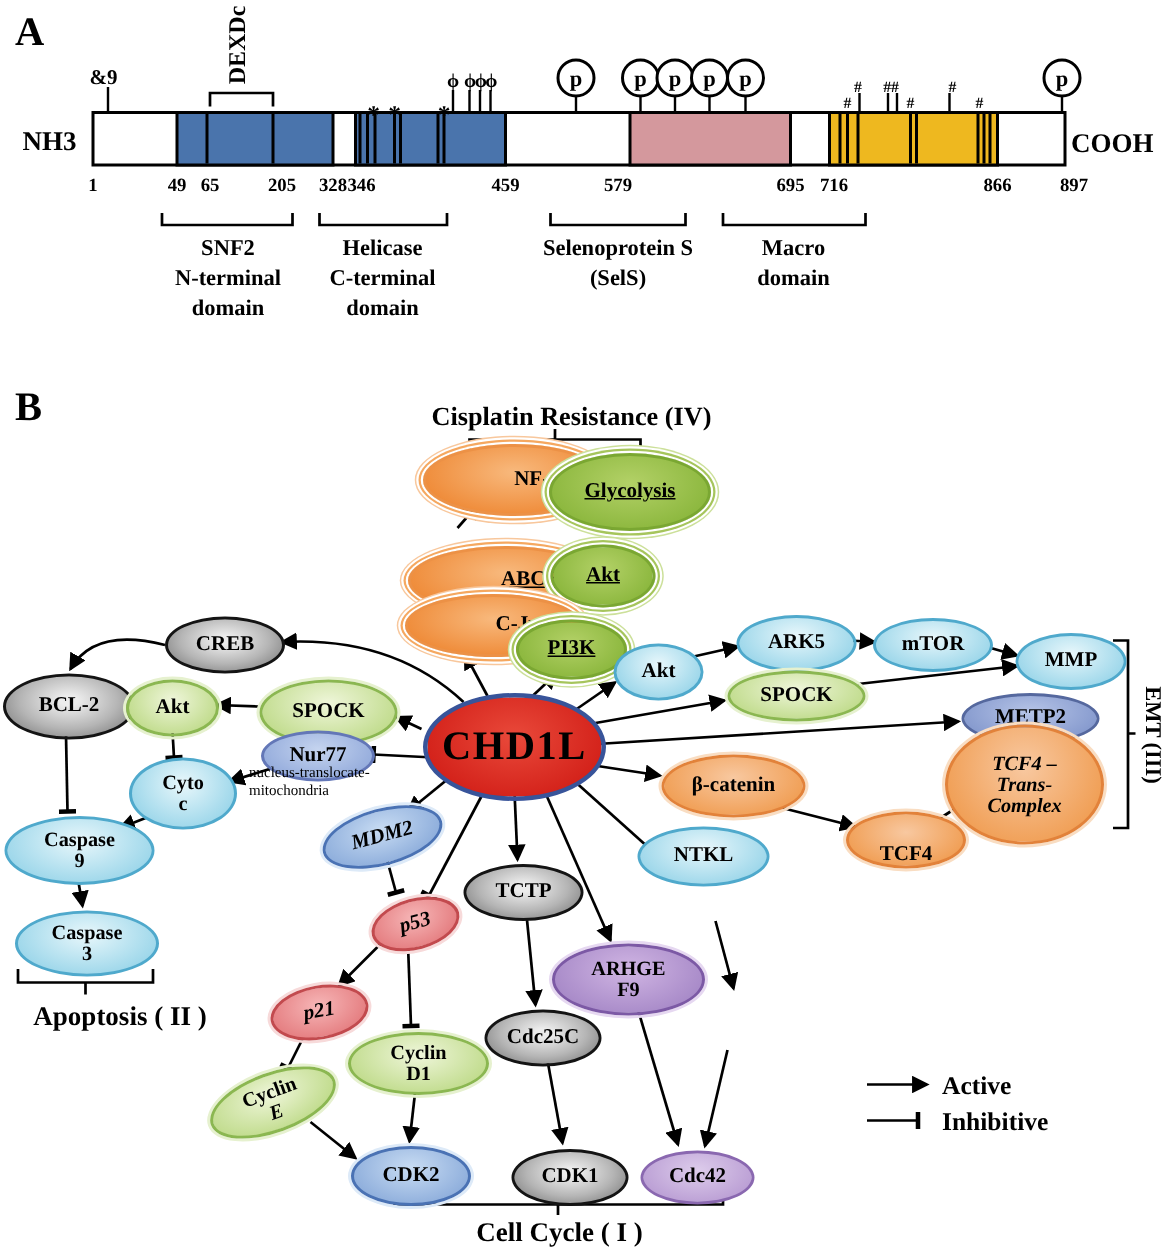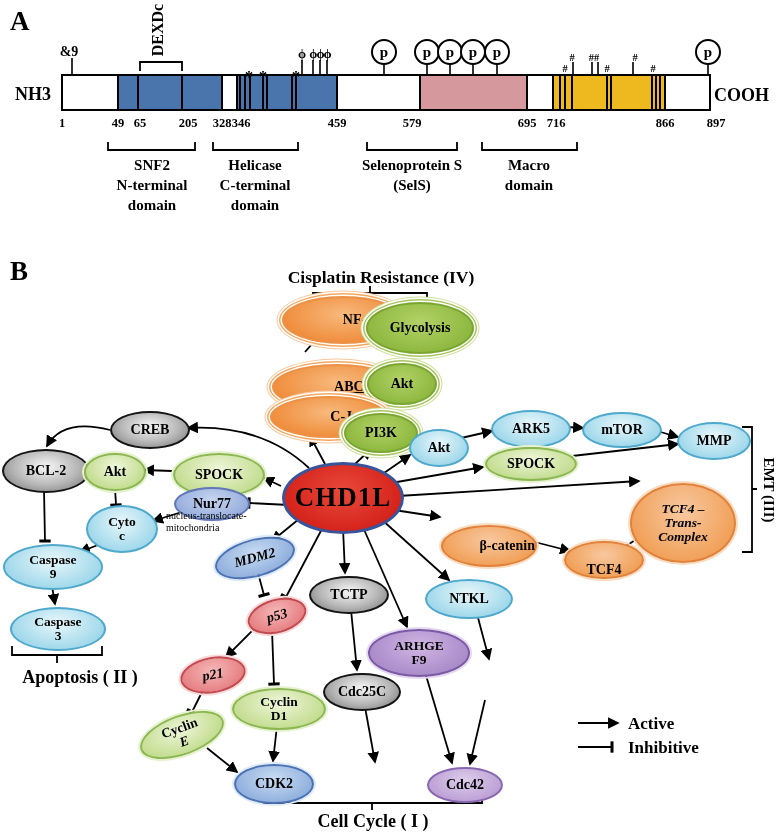--- a/index.html
+++ b/index.html
@@ -6,21 +6,21 @@
   #fig{position:relative;width:778px;height:834px;background:#fff;overflow:hidden;
        font-family:"Liberation Serif","DejaVu Serif",serif;}
   svg{position:absolute;left:0;top:0;z-index:1;}
   svg text{font-family:"Liberation Serif","DejaVu Serif",serif;font-weight:bold;fill:#000;}
   .node{position:absolute;z-index:2;border-radius:50%;display:flex;flex-direction:column;
         align-items:center;justify-content:center;text-align:center;font-weight:bold;
         font-size:14px;line-height:1.02;color:#000;}
   .orange-ring{background:radial-gradient(ellipse at 50% 38%,#f8b97d 0%,#ef8c3a 75%);
         border:2px solid #ec9146;box-shadow:0 0 0 1.5px #fff,0 0 0 3px #f5a860,0 0 0 4.5px #fff,0 0 0 5.5px #f8c79c;padding-left:40px;}
   .green-ring{background:radial-gradient(ellipse at 50% 38%,#b3d167 0%,#8ab63c 80%);
-        border:2px solid #7aa732;box-shadow:0 0 0 1.5px #fff,0 0 0 3px #a6c55c,0 0 0 4.5px #fff,0 0 0 5.5px #cce09a;}
+        border:2px solid #7aa732;box-shadow:0 0 0 1.5px #fff,0 0 0 3px #a6c55c,0 0 0 4.5px #fff,0 0 0 5.5px #cce09a;text-decoration:underline;}
   .orange-plain{background:radial-gradient(ellipse at 50% 35%,#f8c8a0 0%,#f09d52 80%);
         border:2px solid #e2823a;box-shadow:0 0 0 2px #f9ddc2;}
   .blue{background:radial-gradient(ellipse at 50% 35%,#e8f7fb 0%,#94d3e8 85%);
         border:2px solid #4fa9cc;box-shadow:0 0 0 2px #d6effif6;}
   .green-light{background:radial-gradient(ellipse at 50% 35%,#eff6da 0%,#bcd985 85%);
         border:2px solid #8bb751;box-shadow:0 0 0 2px #e6f1cf;}
   .gray{background:radial-gradient(ellipse at 50% 40%,#ececec 10%,#b5b5b5 55%,#6e6e6e 100%);
         border:2.5px solid #141414;}
   .rose{background:radial-gradient(ellipse at 50% 35%,#f6b6b7 0%,#e3787b 85%);
         border:2px solid #c24a4e;box-shadow:0 0 0 2px #f7dada;}
@@ -232,24 +232,27 @@
     </div>
 <div class="node blue" style="left:582px;top:412px;width:76px;height:32px;">
       <span>mTOR</span>
     </div>
 <div class="node blue" style="left:677px;top:422px;width:70px;height:34px;">
       <span>MMP</span>
     </div>
 <div class="node green-light" style="left:485px;top:447px;width:88px;height:30px;">
       <span>SPOCK</span>
     </div>
+<div class="node blue-violet" style="left:641px;top:462px;width:88px;height:30px;">
+      <span>METP2</span>
+    </div>
 <div class="node red-node" style="left:282px;top:462px;width:116px;height:66px;">
       <span>CHD1L</span>
     </div>
-<div class="node orange-plain" style="left:441px;top:525px;width:92px;height:38px;align-items:flex-end;">
+<div class="node orange-plain" style="left:441px;top:503px;width:92px;height:38px;">
       <span>β-catenin</span>
     </div>
 <div class="node orange-plain sm" style="left:630px;top:483px;width:102px;height:76px;font-style:italic;">
   <span>TCF4 –</span>
   <span>Trans-</span>
   <span>Complex</span>
 </div>
 <div class="node orange-plain" style="left:564px;top:541px;width:76px;height:34px;justify-content:flex-end;">
       <span>TCF4</span>
     </div>
@@ -289,38 +292,41 @@
 <div class="node blue sm" style="left:10px;top:607px;width:92px;height:40px;">
   <span>Caspase</span>
   <span>3</span>
 </div>
 <div class="node rose it" style="left:180px;top:657px;width:62px;height:32px;transform:rotate(-10deg);">
       <span>p21</span>
     </div>
 <div class="node gray" style="left:309px;top:576px;width:76px;height:34px;">
       <span>TCTP</span>
     </div>
-<div class="node blue" style="left:425px;top:579px;width:84px;height:36px;">
+<div class="node blue" style="left:425px;top:551px;width:84px;height:36px;">
       <span>NTKL</span>
     </div>
 <div class="node green-light sm" style="left:138px;top:715px;width:84px;height:36px;transform:rotate(-20deg);">
   <span>Cyclin</span>
   <span class="it">E</span>
 </div>
 <div class="node green-light sm" style="left:232px;top:688px;width:90px;height:38px;">
   <span>Cyclin</span>
   <span>D1</span>
 </div>
 <div class="node gray" style="left:323px;top:673px;width:74px;height:34px;">
       <span>Cdc25C</span>
     </div>
 <div class="node purple sm" style="left:368px;top:629px;width:98px;height:44px;">
   <span>ARHGE</span>
   <span>F9</span>
 </div>
 <div class="node blue-med" style="left:234px;top:764px;width:76px;height:36px;">
       <span>CDK2</span>
     </div>
+<div class="node gray" style="left:341px;top:766px;width:74px;height:34px;">
+      <span>CDK1</span>
+    </div>
 <div class="node purple-light" style="left:427px;top:767px;width:72px;height:32px;">
       <span>Cdc42</span>
     </div>
 
 </div>
 
 </body></html>

